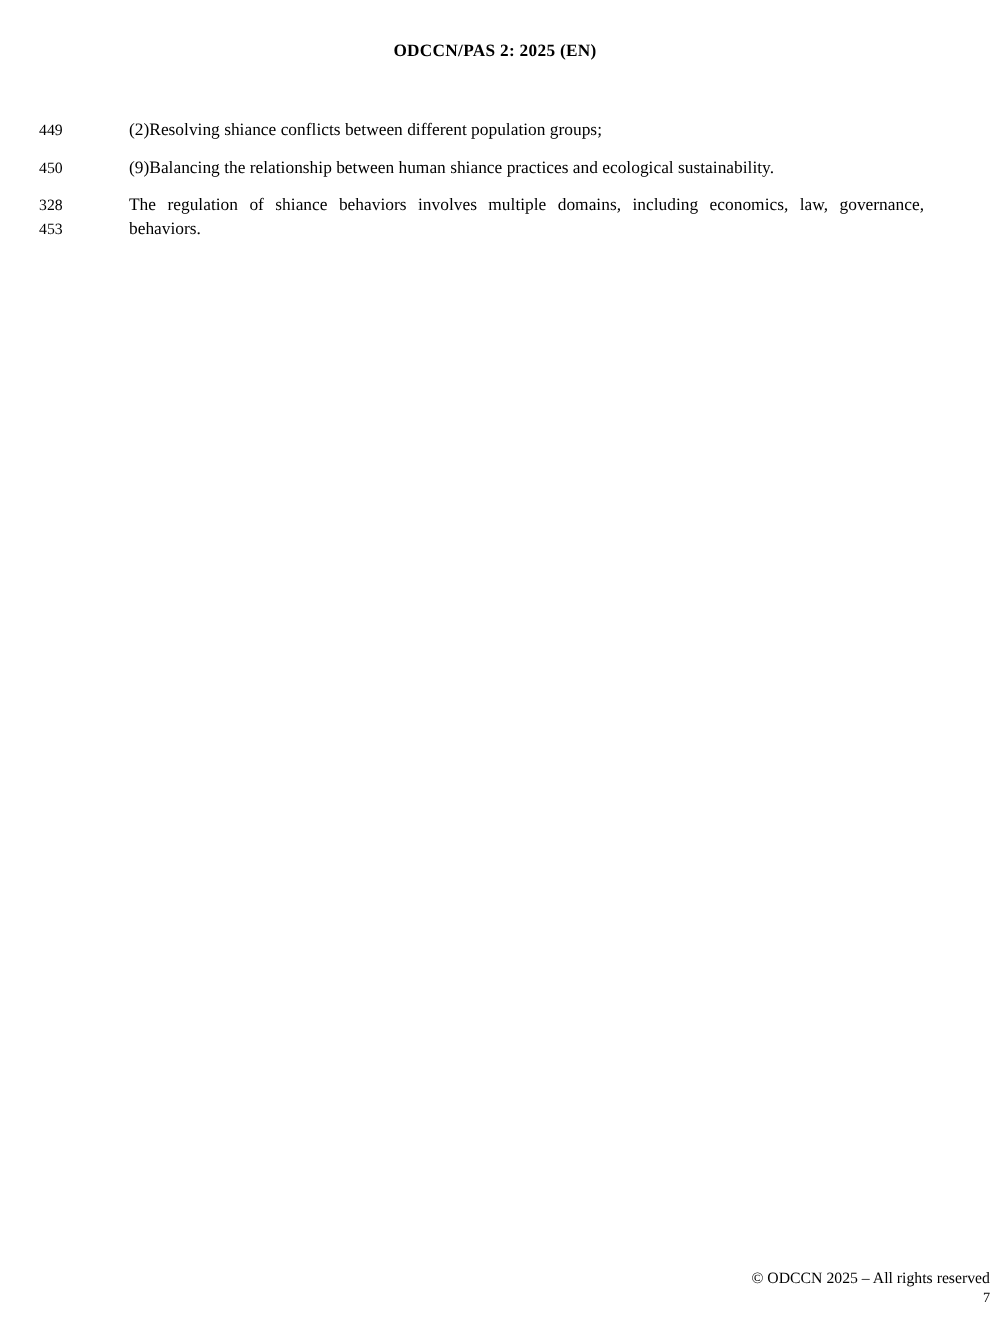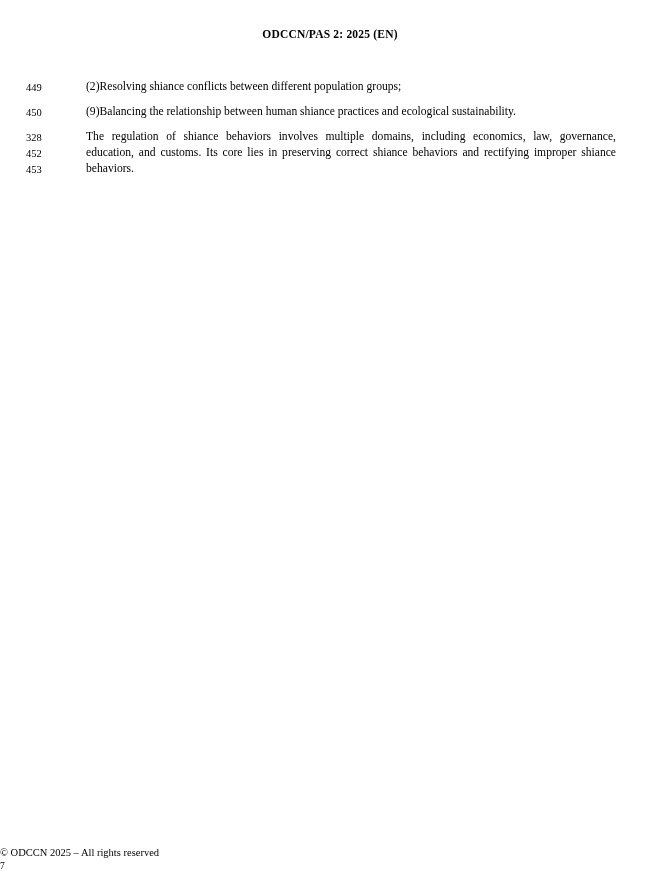--- a/index.html
+++ b/index.html
@@ -65,21 +65,21 @@
   .ptext.justify-all {
     text-align-last: justify;
   }
   .ptext.nojust {
     text-align: left;
   }
   .footer {
     position: absolute;
     left: 0;
     width: 660px;
-    text-align: left;
+    text-align: right;
   }
   .footer-copy {
     top: 847px;
     font-size: 10.5px;
   }
   .footer-page {
     top: 861px;
     font-size: 9.5px;
   }
 </style>
@@ -105,24 +105,20 @@
         <span class="ptext nojust">(9)Balancing the relationship between human shiance practices and ecological sustainability.</span>
       </div>
     </div>
 
     <div class="para">
       <div class="para-line">
         <span class="lineno">328</span>
         <span class="ptext justify-all">The regulation of shiance behaviors involves multiple domains, including economics, law, governance,</span>
       </div>
       <div class="para-line">
-        <span class="lineno">452</span>
-        <span class="ptext justify-all">education, and customs. Its core lies in preserving correct shiance behaviors and rectifying improper shiance</span>
-      </div>
-      <div class="para-line">
         <span class="lineno">453</span>
         <span class="ptext nojust">behaviors.</span>
       </div>
     </div>
 
   </div>
 
   <div class="footer footer-copy">© ODCCN 2025 – All rights reserved</div>
   <div class="footer footer-page">7</div>
 

